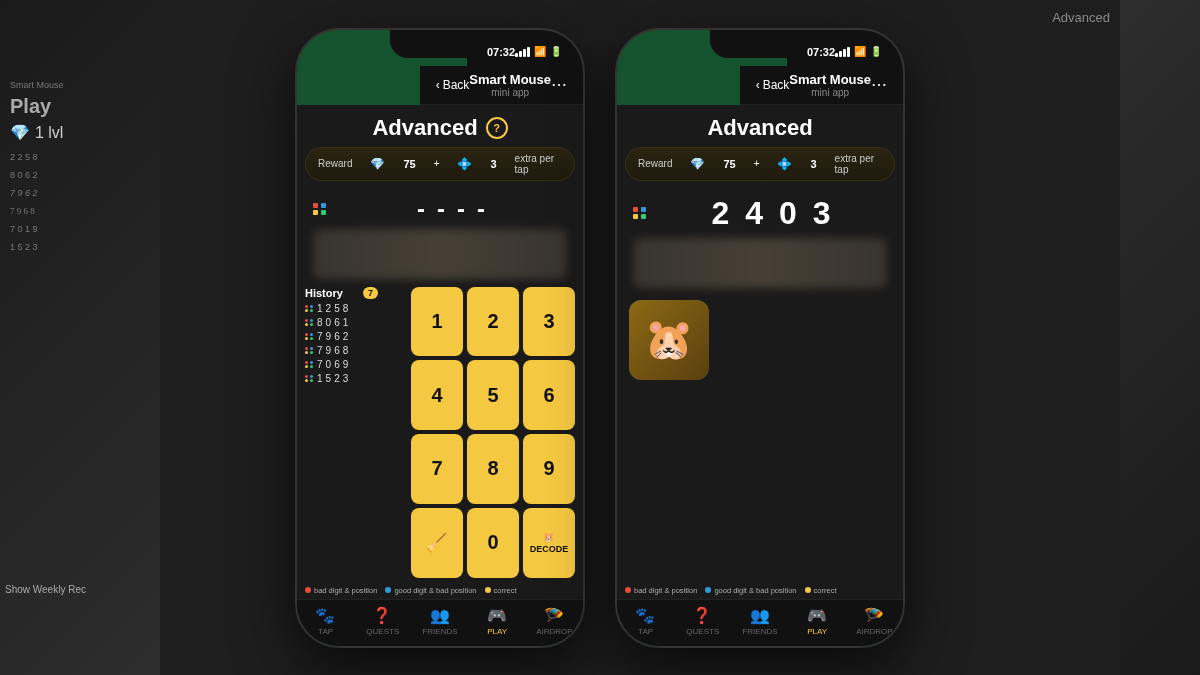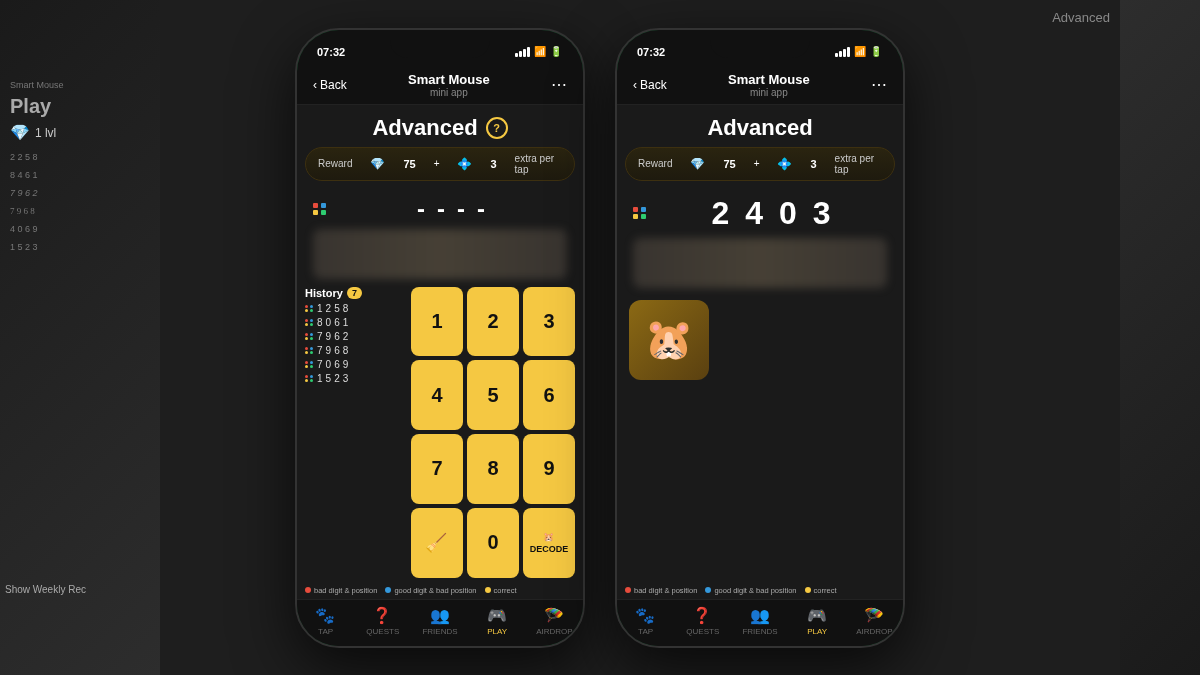--- a/index.html
+++ b/index.html
@@ -65,20 +65,21 @@
       width: 290px;
       height: 620px;
       background: #14532d;
       border-radius: 44px;
       border: 2px solid #333;
       overflow: hidden;
       position: relative;
       box-shadow: 0 20px 60px rgba(0,0,0,0.7);
       display: flex;
       flex-direction: column;
+      align-items: flex-end;
     }
 
     
     .phone-notch {
       position: absolute;
       top: 0;
       left: 50%;
       transform: translateX(-50%);
       width: 100px;
       height: 28px;
@@ -287,21 +288,21 @@
     }
 
     
     .history-panel {
       width: 100px;
       flex-shrink: 0;
     }
     .history-header {
       display: flex;
       align-items: center;
-      gap: 4px;
+      gap: 20px;
       margin-bottom: 4px;
     }
     .history-label {
       color: #fff;
       font-size: 11px;
       font-weight: 600;
     }
     .history-count {
       background: #f5c842;
       color: #111;
@@ -530,37 +531,37 @@
 <body>
 
 <div class="bg-overlay"></div>
 
 <div class="bg-left-phone">
   <div class="bg-phone-content">
     <div style="color:#777;font-size:9px;">Smart Mouse</div>
     <div class="bg-play-label">Play</div>
     <div class="bg-level-row">
       <span class="bg-gem">💎</span>
-      <span style="color:#ccc;font-size:12px;">1 lvl</span>
+      <span style="color:#ccc;font-size:16px;">1 lvl</span>
     </div>
     <div class="bg-rows">
       <div class="bg-row">
           <span style="color:#777;font-size:9px;">2 2 5 8</span>
         </div>
       <div class="bg-row">
-          <span style="color:#777;font-size:9px;">8 4 6 1</span>
+          <span style="color:#777;font-size:9px;">8 0 6 2</span>
         </div>
       <div class="bg-row">
           <span style="color:#777;font-size:9px;font-style:italic;">7 9 6 2</span>
         </div>
       <div class="bg-row">
           <span style="color:#777;font-size:9px;font-family:Liberation Serif, serif;">7 9 6 8</span>
         </div>
       <div class="bg-row">
-          <span style="color:#777;font-size:9px;">4 0 6 9</span>
+          <span style="color:#777;font-size:9px;">7 0 1 9</span>
         </div>
       <div class="bg-row">
           <span style="color:#777;font-size:9px;">1 5 2 3</span>
         </div>
     </div>
   </div>
   <div class="show-weekly">Show Weekly Rec</div>
 </div>
 
 <div class="bg-right-phone"></div>

